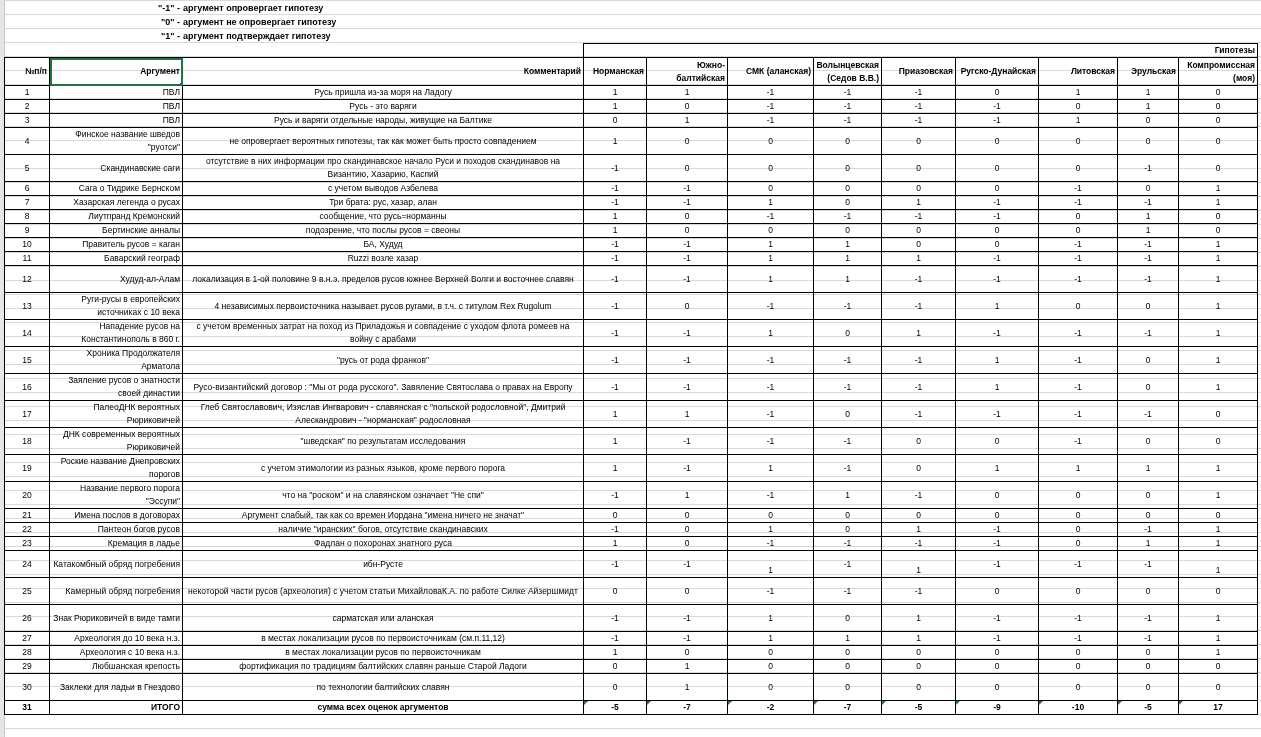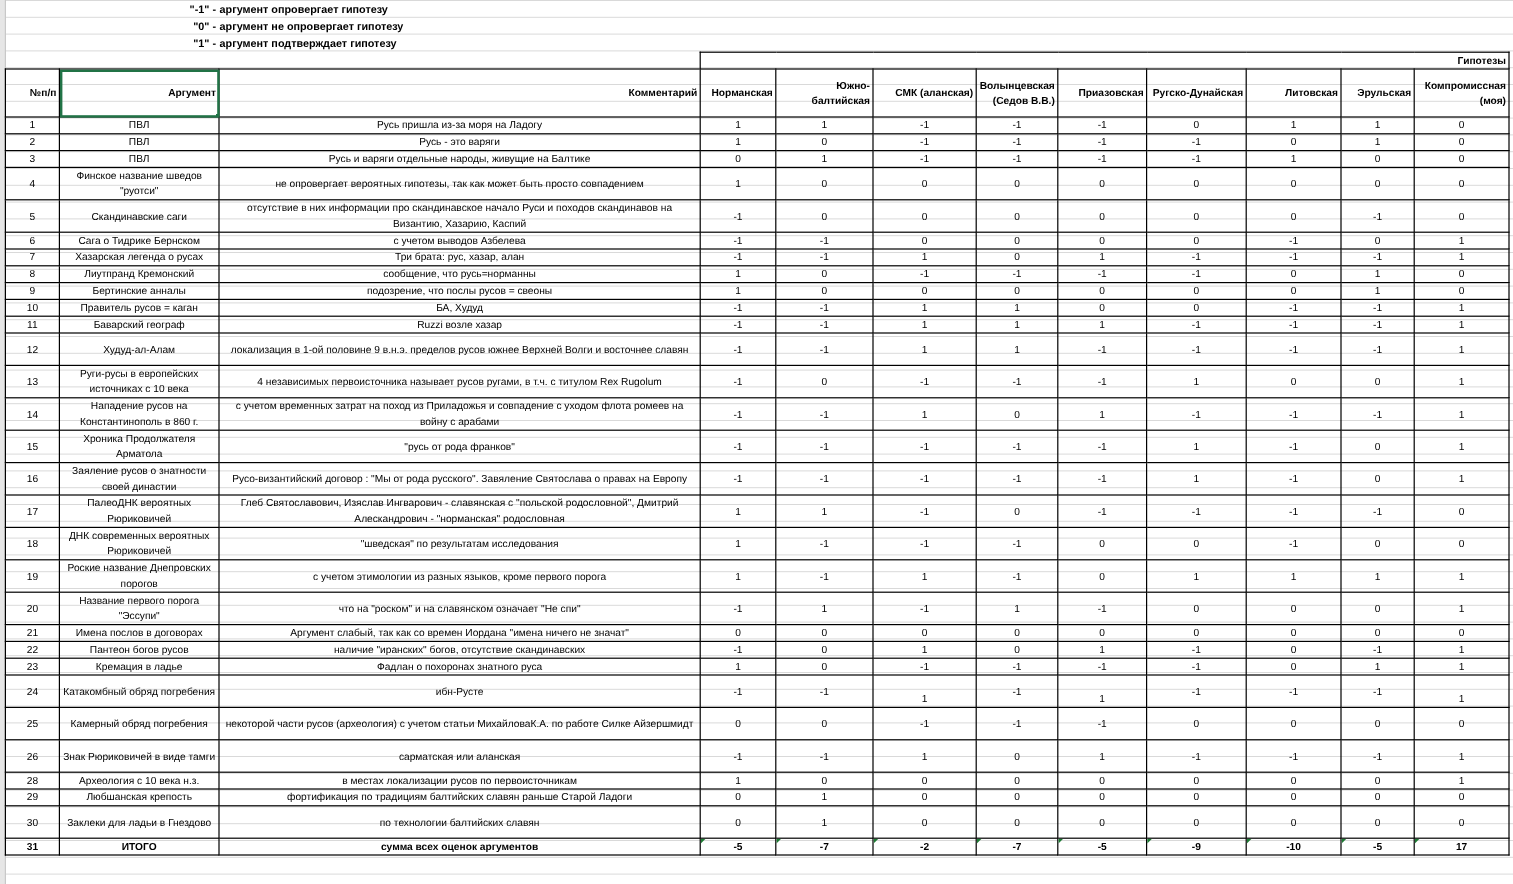--- a/index.html
+++ b/index.html
@@ -11,21 +11,21 @@
       linear-gradient(to bottom, #d9d9d9 1px, transparent 1px);
     background-size: 100% 14px; }
   .left-edge { position: absolute; left: 0; top: 0; width: 4px; height: 737px; background: #e6e6e6; border-right: 1px solid #c8c8c8; }
   .legend { position: absolute; left: 50px; width: 600px; height: 14px; }
   .legend .code { position: absolute; left: 0; width: 130px; text-align: right; font-weight: bold; line-height: 14px; }
   .legend .desc { position: absolute; left: 133px; line-height: 14px; font-weight: bold; }
   table { position: absolute; left: 4px; top: 43px; border-collapse: collapse; table-layout: fixed; }
   td, th { border: 1px solid #000; padding: 0 2px; overflow: hidden; line-height: 13px; font-size: 8.5px; }
   th { font-weight: bold; text-align: right; vertical-align: middle; }
   td.num { text-align: center; vertical-align: middle; }
-  td.arg { text-align: center; vertical-align: middle; }
+  td.arg { text-align: right; vertical-align: middle; }
   td.cmt { text-align: center; vertical-align: middle; }
   td.val { text-align: center; vertical-align: middle; }
   td.val.bottom { vertical-align: bottom; }
   tr.total td { font-weight: bold; }
   tr.total td.val { position: relative; }
   tr.total td.val::before { content: ""; position: absolute; left: 0; top: 0; border-top: 4px solid #1e7b34; border-right: 4px solid transparent; }
   .blank { border: none; }
   .sel { outline: 2px solid #217346; outline-offset: -2px; position: relative; }
   .sel::after { content: ""; position: absolute; right: -3px; bottom: -3px; width: 5px; height: 5px; background: #217346; }
   .h-single { height: 13px; }
@@ -63,21 +63,21 @@
       <col style="width:83px">
       <col style="width:79px">
       <col style="width:61px">
       <col style="width:79px">
   </colgroup>
   <thead>
     <tr class="h-single">
       <td class="blank" colspan="3"></td>
       <th colspan="9">Гипотезы</th>
     </tr>
-    <tr style="height:40px">
+    <tr style="height:28px">
       <th>№п/п</th>
       <th class="sel">Аргумент</th>
       <th>Комментарий</th>
       <th>Норманская</th>
       <th>Южно-балтийская</th>
       <th>СМК (аланская)</th>
       <th>Волынцевская (Седов В.В.)</th>
       <th>Приазовская</th>
       <th>Ругско-Дунайская</th>
       <th>Литовская</th>
@@ -444,20 +444,34 @@
         <td class="val">-1</td>
         <td class="val">1</td>
         <td class="val">0</td>
         <td class="val">1</td>
         <td class="val">-1</td>
         <td class="val">-1</td>
         <td class="val">-1</td>
         <td class="val">1</td>
       </tr>
       <tr class="h-single">
+        <td class="num">27</td>
+        <td class="arg">Археология до 10 века н.з.</td>
+        <td class="cmt">в местах локализации русов по первоисточникам (см.п.11,12)</td>
+        <td class="val">-1</td>
+        <td class="val">-1</td>
+        <td class="val">1</td>
+        <td class="val">1</td>
+        <td class="val">1</td>
+        <td class="val">-1</td>
+        <td class="val">-1</td>
+        <td class="val">-1</td>
+        <td class="val">1</td>
+      </tr>
+      <tr class="h-single">
         <td class="num">28</td>
         <td class="arg">Археология с 10 века н.з.</td>
         <td class="cmt">в местах локализации русов по первоисточникам</td>
         <td class="val">1</td>
         <td class="val">0</td>
         <td class="val">0</td>
         <td class="val">0</td>
         <td class="val">0</td>
         <td class="val">0</td>
         <td class="val">0</td>

